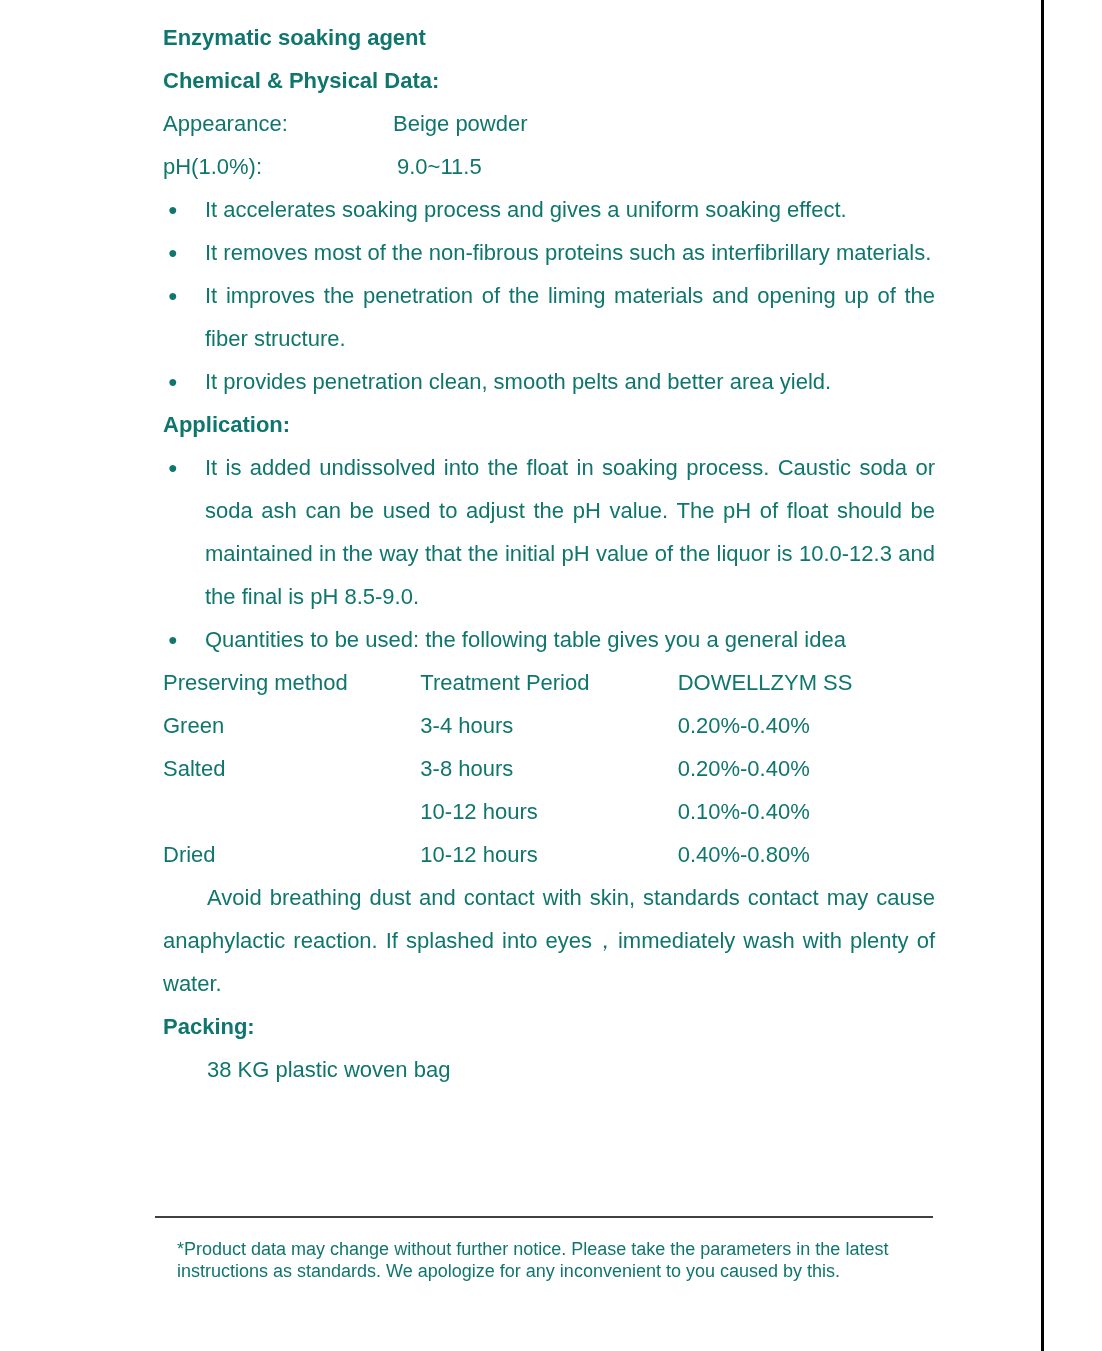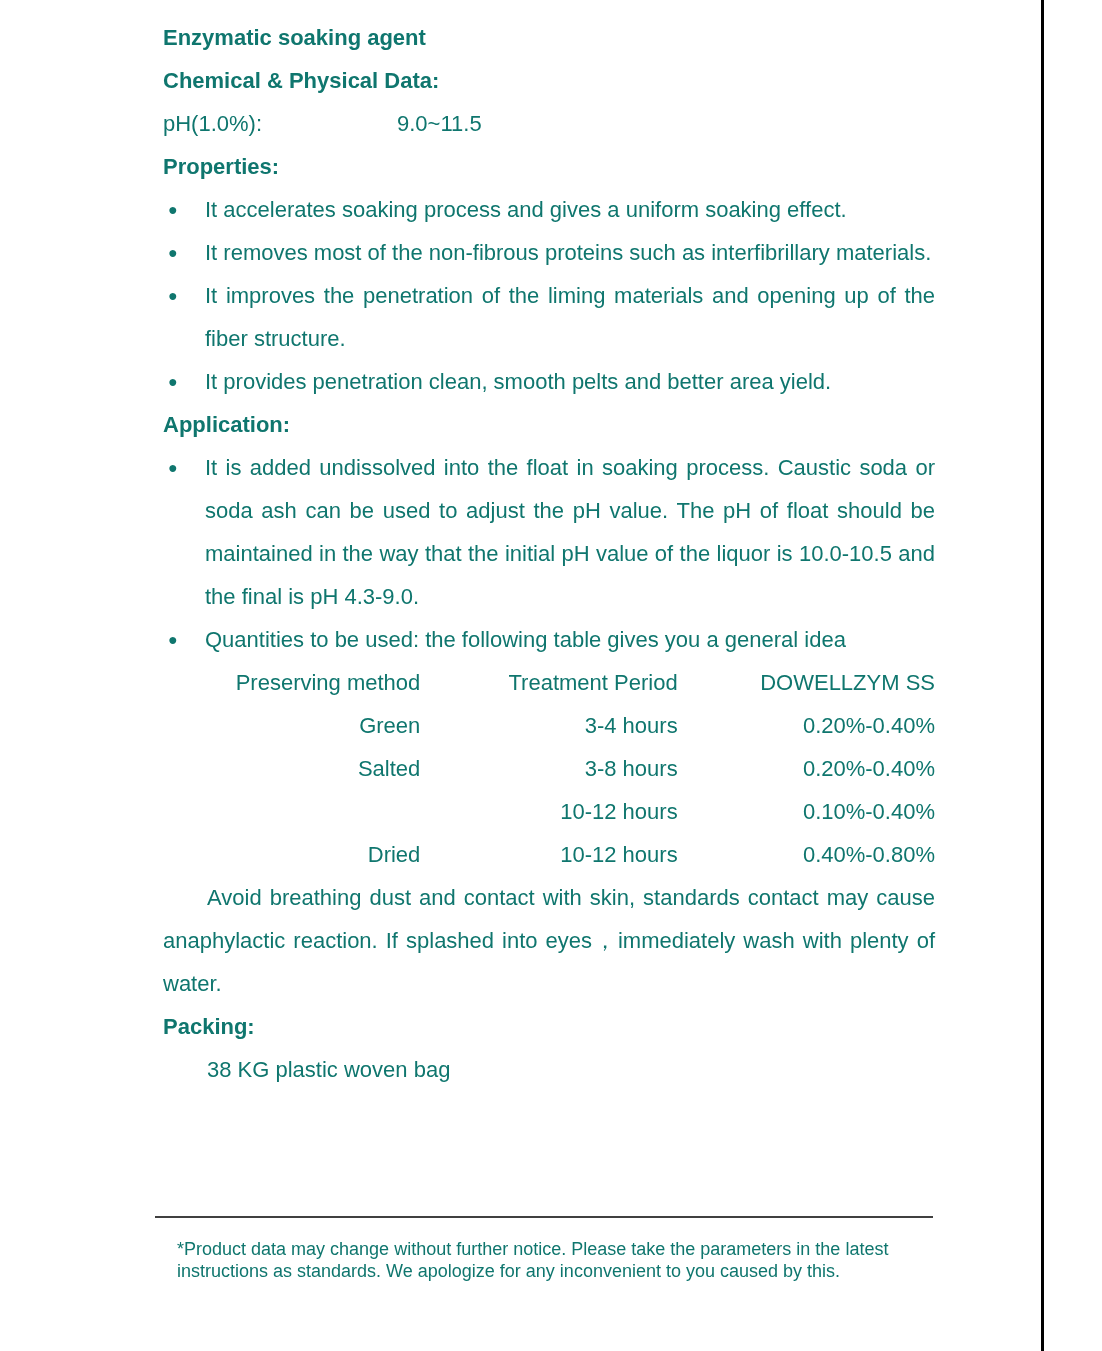--- a/index.html
+++ b/index.html
@@ -56,21 +56,21 @@
     font-size: 16px;
     line-height: 43px;
   }
   .qty-table {
     width: 100%;
     border-collapse: collapse;
     table-layout: fixed;
   }
   .qty-table td {
     width: 33.33%;
-    text-align: right;
+    text-align: left;
     padding: 0;
     font-size: 22px;
     line-height: 43px;
     font-weight: normal;
   }
   .indent-para {
     margin: 0;
     text-indent: 44px;
     text-align: justify;
     text-align-last: left;
@@ -102,26 +102,28 @@
 <div class="page">
 
   <div class="page-border-right"></div>
 
   <div class="content">
 
     <p class="heading">Enzymatic soaking agent</p>
 
     <p class="heading">Chemical &amp; Physical Data:</p>
 
+    <div class="kv-row">
+      <span class="kv-label">Appearance:</span><span class="kv-value">Beige powder</span>
+    </div>
 
     <div class="kv-row">
       <span class="kv-label">pH(1.0%):</span><span class="kv-value shift">9.0~11.5</span>
     </div>
 
-    <p class="heading">Properties:</p>
 
     <div class="bullet-item">
       <span class="bullet-glyph">●</span>
       <span>It accelerates soaking process and gives a uniform soaking effect.</span>
     </div>
     <div class="bullet-item">
       <span class="bullet-glyph">●</span>
       <span>It removes most of the non-fibrous proteins such as interfibrillary materials.</span>
     </div>
     <div class="bullet-item">
@@ -130,21 +132,21 @@
     </div>
     <div class="bullet-item">
       <span class="bullet-glyph">●</span>
       <span>It provides penetration clean, smooth pelts and better area yield.</span>
     </div>
 
     <p class="heading">Application:</p>
 
     <div class="bullet-item">
       <span class="bullet-glyph">●</span>
-      <span>It is added undissolved into the float in soaking process. Caustic soda or soda ash can be used to adjust the pH value. The pH of float should be maintained in the way that the initial pH value of the liquor is 10.0-10.5 and the final is pH 4.3-9.0.</span>
+      <span>It is added undissolved into the float in soaking process. Caustic soda or soda ash can be used to adjust the pH value. The pH of float should be maintained in the way that the initial pH value of the liquor is 10.0-12.3 and the final is pH 8.5-9.0.</span>
     </div>
     <div class="bullet-item">
       <span class="bullet-glyph">●</span>
       <span>Quantities to be used: the following table gives you a general idea</span>
     </div>
 
     <table class="qty-table">
       <tbody>
         <tr>
           <td>Preserving method</td>

